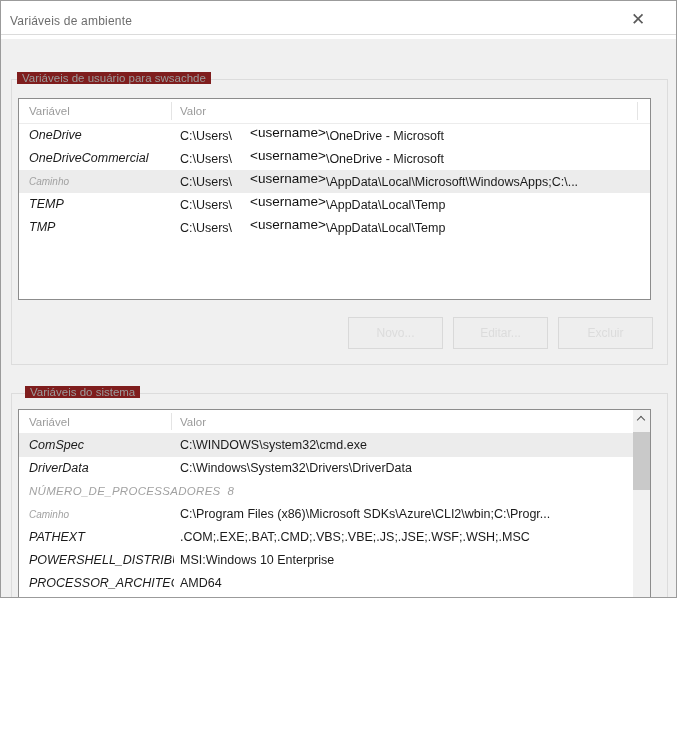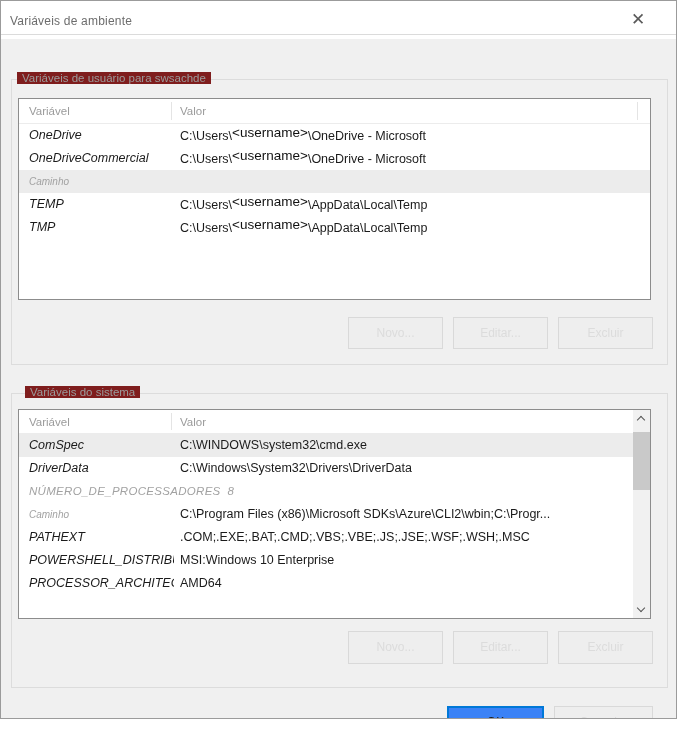--- a/index.html
+++ b/index.html
@@ -1,19 +1,19 @@
 <!DOCTYPE html>
 <html><head>
 <meta charset="utf-8">
 <style>
   * { margin:0; padding:0; box-sizing:border-box; }
   body { font-family:"Liberation Sans","DejaVu Sans",sans-serif; background:#fff; }
 
   .window {
-    position:relative; width:677px; height:719px;
+    position:relative; width:677px; height:598px;
     background:#f0f0f0; border:1px solid #9b9b9b; overflow:hidden;
   }
   .top-accent { position:absolute; left:0; top:0; width:100%; height:3px; background:#1f1f1f; }
 
   .titlebar { position:absolute; left:0; top:0; width:100%; height:38px; background:#ffffff; }
   .titlebar-divider { position:absolute; left:0; top:33px; width:100%; height:1px; background:#dbdbdb; }
   .title-text { position:absolute; left:9px; top:13px; font-size:12px; color:#6d6d6d; letter-spacing:.2px; }
   .close-btn { position:absolute; left:612px; top:4px; width:50px; height:30px; text-align:center;
                line-height:30px; font-size:17px; color:#5a5a5a; cursor:default; }
 
@@ -27,21 +27,21 @@
   .rows { position:absolute; left:0; right:0; }
   .trow { position:relative; height:23px; line-height:23px; width:100%; }
   .trow.selected { background:#ececec; }
   .cell { position:absolute; top:0; height:23px; white-space:nowrap; overflow:hidden; }
   .cell.name  { left:10px; width:145px; font-size:12.5px; color:#1b1b1b;font-style:italic; }
   .cell.value { left:161px; right:6px; font-size:12.5px; color:#1b1b1b; }
   .loc { font-size:10px !important; color:#a2a2a2 !important; }
   .loc-lg { font-size:11.5px !important; color:#a2a2a2 !important; letter-spacing:.3px; }
   .cell.name.wide { width:600px; }
   .inline-val { margin-left:7px; }
-  .uname { font-size:13.5px; position:relative; top:-3px; color:#111; }
+  .uname { font-size:13.5px; position:relative; top:-3px; color:#111;margin-left:18px; }
 
   
   .vscroll { position:absolute; top:0; right:0; bottom:0; width:17px; background:#f1f1f1; }
   .sb-btn { position:absolute; left:0; width:17px; height:17px; }
   .sb-up { top:0; } .sb-down { bottom:0; }
   .chev { position:absolute; left:5px; width:6px; height:6px;
           border-left:1.5px solid #565656; border-top:1.5px solid #565656; }
   .sb-up .chev { top:7px; transform:rotate(45deg); }
   .sb-down .chev { top:4px; transform:rotate(225deg); }
   .sb-thumb { position:absolute; left:0; top:22px; width:17px; height:58px; background:#c9c9c9; }
@@ -76,20 +76,21 @@
       <div class="trow">
         <span class="cell name">OneDrive</span>
         <span class="cell value"><span>C:\Users\</span><span class="uname">&lt;username&gt;</span><span>\OneDrive - Microsoft</span></span>
       </div>
       <div class="trow">
         <span class="cell name">OneDriveCommercial</span>
         <span class="cell value"><span>C:\Users\</span><span class="uname">&lt;username&gt;</span><span>\OneDrive - Microsoft</span></span>
       </div>
       <div class="trow selected">
         <span class="cell name loc">Caminho</span>
+        <span class="cell value"><span>C:\Users\</span><span class="uname">&lt;username&gt;</span><span>\AppData\Local\Microsoft\WindowsApps;C:\...</span></span>
       </div>
       <div class="trow">
         <span class="cell name">TEMP</span>
         <span class="cell value"><span>C:\Users\</span><span class="uname">&lt;username&gt;</span><span>\AppData\Local\Temp</span></span>
       </div>
       <div class="trow">
         <span class="cell name">TMP</span>
         <span class="cell value"><span>C:\Users\</span><span class="uname">&lt;username&gt;</span><span>\AppData\Local\Temp</span></span>
       </div>
     </div>

